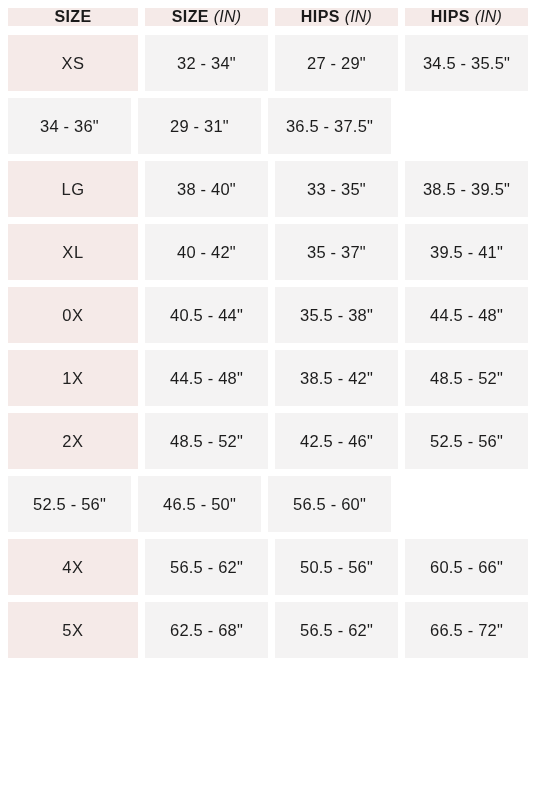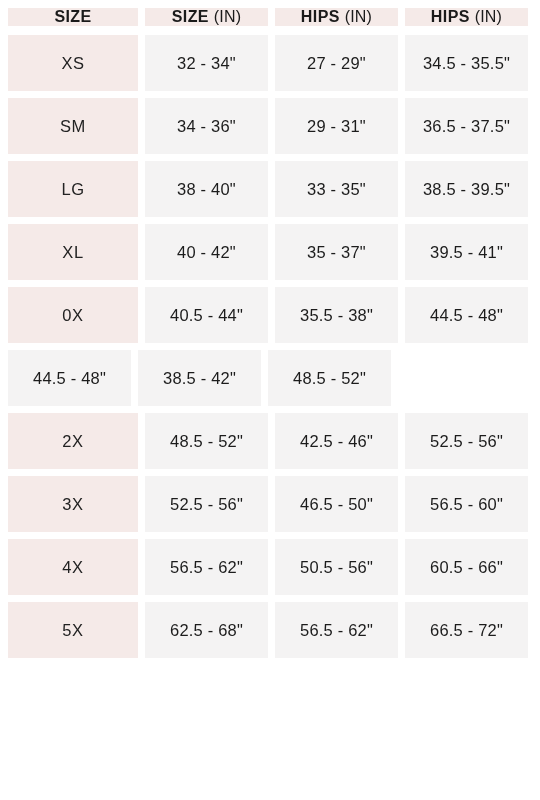--- a/index.html
+++ b/index.html
@@ -63,20 +63,21 @@
     font-size: 16px;
     letter-spacing: 0.4px;
     white-space: nowrap;
   }
   .header-label .hl-strong {
     font-weight: 700;
   }
   .header-label .hl-unit {
     font-weight: 400;
     letter-spacing: 0.2px;
+    font-style: italic;
   }
 
   .size-label {
     color: #222222;
     font-size: 16.5px;
     font-weight: 400;
     letter-spacing: 0.6px;
   }
 
   .measure-value {
@@ -116,23 +117,20 @@
           <span class="measure-value">32 - 34"</span>
         </div>
         <div class="cell cell-gray col-data">
           <span class="measure-value">27 - 29"</span>
         </div>
         <div class="cell cell-gray col-data">
           <span class="measure-value">34.5 - 35.5"</span>
         </div>
       </div>
       <div class="chart-row body-row">
-        <div class="cell cell-pink col-size">
-          <span class="size-label">SM</span>
-        </div>
         <div class="cell cell-gray col-data">
           <span class="measure-value">34 - 36"</span>
         </div>
         <div class="cell cell-gray col-data">
           <span class="measure-value">29 - 31"</span>
         </div>
         <div class="cell cell-gray col-data">
           <span class="measure-value">36.5 - 37.5"</span>
         </div>
       </div>
@@ -172,20 +170,23 @@
           <span class="measure-value">40.5 - 44"</span>
         </div>
         <div class="cell cell-gray col-data">
           <span class="measure-value">35.5 - 38"</span>
         </div>
         <div class="cell cell-gray col-data">
           <span class="measure-value">44.5 - 48"</span>
         </div>
       </div>
       <div class="chart-row body-row">
+        <div class="cell cell-pink col-size">
+          <span class="size-label">1X</span>
+        </div>
         <div class="cell cell-gray col-data">
           <span class="measure-value">44.5 - 48"</span>
         </div>
         <div class="cell cell-gray col-data">
           <span class="measure-value">38.5 - 42"</span>
         </div>
         <div class="cell cell-gray col-data">
           <span class="measure-value">48.5 - 52"</span>
         </div>
       </div>
@@ -197,23 +198,20 @@
           <span class="measure-value">48.5 - 52"</span>
         </div>
         <div class="cell cell-gray col-data">
           <span class="measure-value">42.5 - 46"</span>
         </div>
         <div class="cell cell-gray col-data">
           <span class="measure-value">52.5 - 56"</span>
         </div>
       </div>
       <div class="chart-row body-row">
-        <div class="cell cell-pink col-size">
-          <span class="size-label">3X</span>
-        </div>
         <div class="cell cell-gray col-data">
           <span class="measure-value">52.5 - 56"</span>
         </div>
         <div class="cell cell-gray col-data">
           <span class="measure-value">46.5 - 50"</span>
         </div>
         <div class="cell cell-gray col-data">
           <span class="measure-value">56.5 - 60"</span>
         </div>
       </div>

